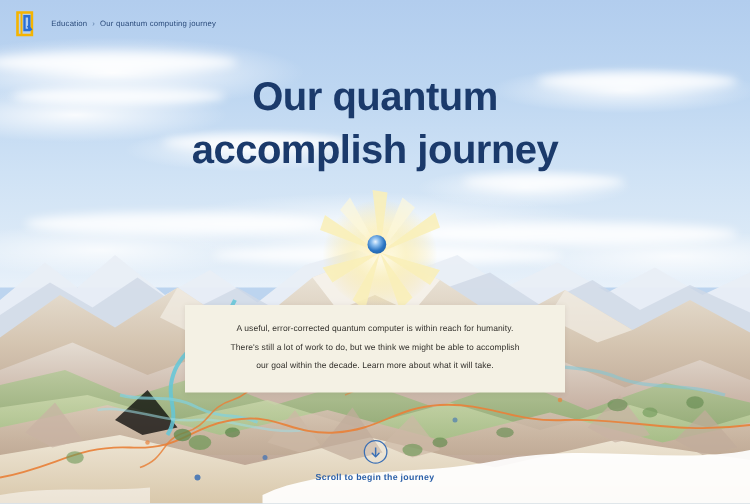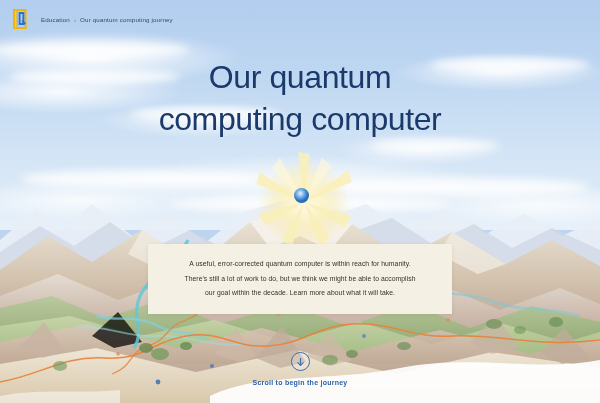--- a/index.html
+++ b/index.html
@@ -80,21 +80,21 @@
   .title {
     position: absolute;
     left: 0;
     top: 56px;
     width: 600px;
     text-align: center;
     font-size: 32px;
     line-height: 1.32;
     color: #1b3a6b;
     letter-spacing: -0.4px;
-    font-weight: 400;
+    font-weight: 700;
     z-index: 30;
   }
   .title .t-line { display: block; }
 
   
   .landscape {
     position: absolute;
     left: 0;
     top: 196px;
     width: 600px;
@@ -207,21 +207,21 @@
     </div>
     <div class="breadcrumb">
       <span class="crumb-link">Education</span>
       <span class="sep">›</span>
       <span class="crumb-current">Our quantum computing journey</span>
     </div>
   </div>
 
   <div class="title">
     <span class="t-line">Our quantum</span>
-    <span class="t-line">computing computer</span>
+    <span class="t-line">accomplish journey</span>
   </div>
 
   <div class="summit-glow">
     <svg width="104" height="96" viewBox="0 0 104 96">
       <defs>
         <radialGradient id="gw" cx="50%" cy="52%" r="50%">
           <stop offset="0%" stop-color="#fffdf0" stop-opacity="0.98"></stop>
           <stop offset="45%" stop-color="#fbefb4" stop-opacity="0.70"></stop>
           <stop offset="100%" stop-color="#f7e08a" stop-opacity="0"></stop>
         </radialGradient>

